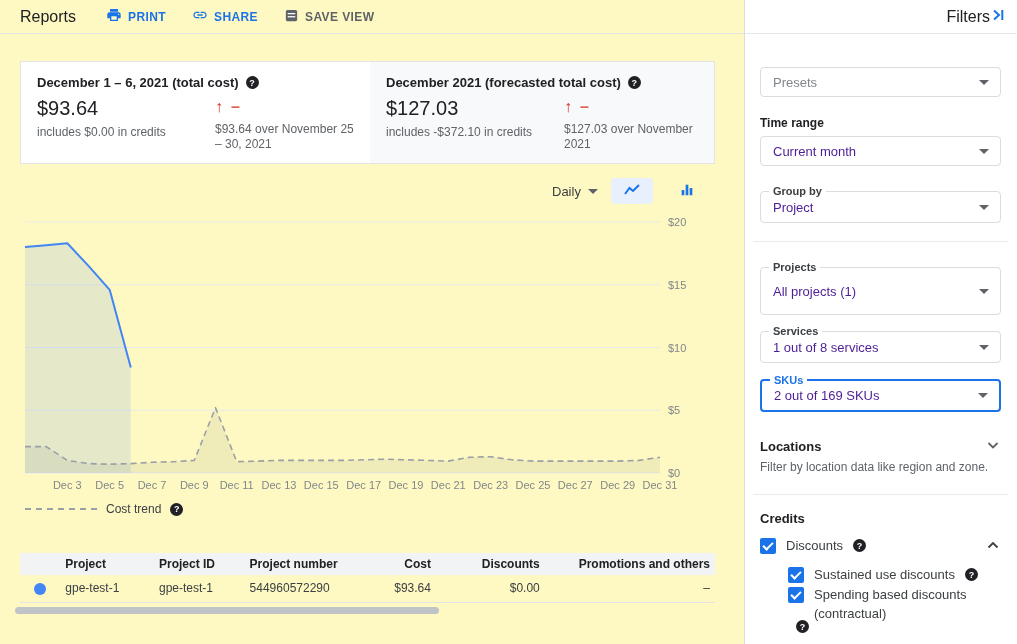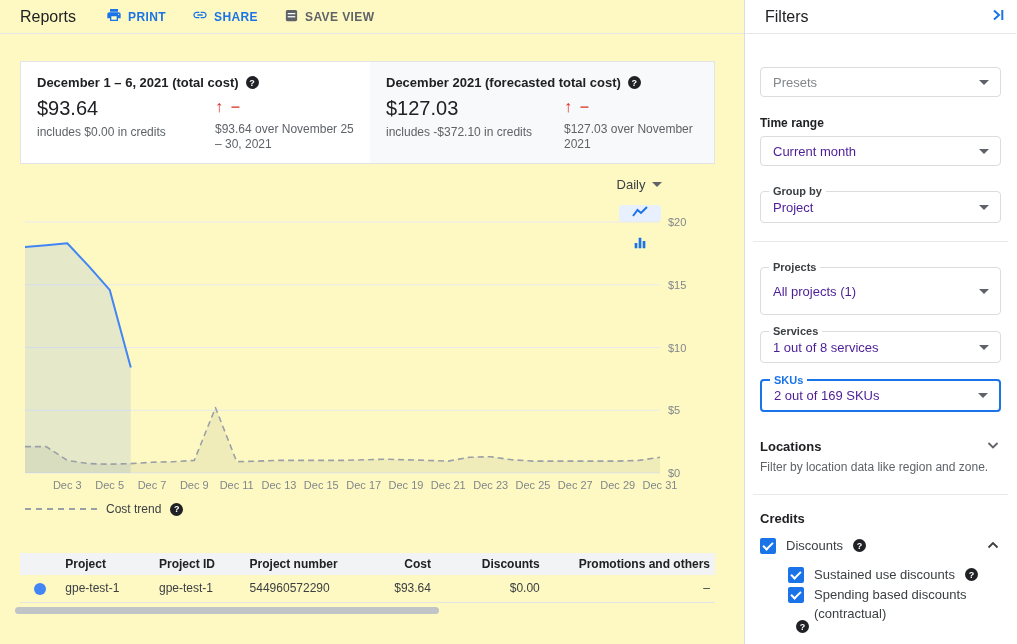--- a/index.html
+++ b/index.html
@@ -34,21 +34,21 @@
   .arrow-up-icon::after { content:"\2191"; }
   .dash-icon { color:#e06055; font-weight:bold; }
   .dash-icon::after { content:"\2013"; }
 
   .help-icon { display:inline-flex; width:13px; height:13px; border-radius:50%; background:#202124;
     color:#fff; align-items:center; justify-content:center; flex:0 0 13px; }
   .help-icon::after { content:"?"; font-size:9px; font-weight:bold; }
 
   
   .chart-controls { position:absolute; top:177px; left:552px; width:175px; height:28px;
-    display:flex; align-items:center; gap:13px;flex-direction:column; }
+    display:flex; align-items:center; gap:13px; }
   .interval-btn { display:flex; align-items:center; gap:7px; background:none; border:none;
     font-family:inherit; font-size:13px; color:#3c4043; cursor:pointer; }
   .caret-down { width:0; height:0; border-left:5px solid transparent; border-right:5px solid transparent;
     border-top:5px solid #5f6368; }
   .toggle-btn { border:none; background:none; width:42px; height:26px; display:flex; align-items:center;
     justify-content:center; cursor:pointer; border-radius:4px; }
   .toggle-btn.selected { background:#e8f0fe; }
 
   svg text.axis-label { font-size:11px; fill:#80868b; font-family:inherit; }
 
@@ -66,21 +66,21 @@
   .cost-table td { font-size:12px; color:#3c4043; padding:0 5px; }
   .cost-table tbody tr { height:27px; border-bottom:1px solid #e3e4e6; }
   .cost-table th.num, .cost-table td.num { text-align:right; }
   .row-dot { display:inline-block; width:12px; height:12px; border-radius:50%; vertical-align:middle; }
   .hscrollbar { position:absolute; top:607px; left:15px; width:424px; height:7px;
     background:#c1c4c7; border-radius:4px; }
 
   
   .filters { position:relative; width:271px; height:644px; background:#fff; }
   .filters-header { position:absolute; top:0; left:0; width:100%; height:34px;
-    border-bottom:1px solid #e4e6e8; display:flex; align-items:center; justify-content:space-between; }
+    border-bottom:1px solid #e4e6e8; display:flex; align-items:center; justify-content:flex-end; }
   .filters-title { margin-left:20px; font-size:16px; color:#202124; }
   .collapse-btn { background:none; border:none; margin-right:10px; cursor:pointer; height:20px; }
 
   .field { position:absolute; left:15px; width:241px; height:30px; border:1px solid #dadce0;
     border-radius:4px; background:#fff; display:flex; align-items:center; cursor:pointer; }
   .field .field-value { font-size:13px; color:#4c1d95; margin-left:12px; flex:1; }
   .field .field-value.placeholder { color:#80868b; }
   .field .caret-down { margin-right:11px; }
   .field-notch-label { position:absolute; top:-7px; left:8px; background:#fff; padding:0 4px;
     font-size:11px; font-weight:bold; color:#3c4043; line-height:13px; }

